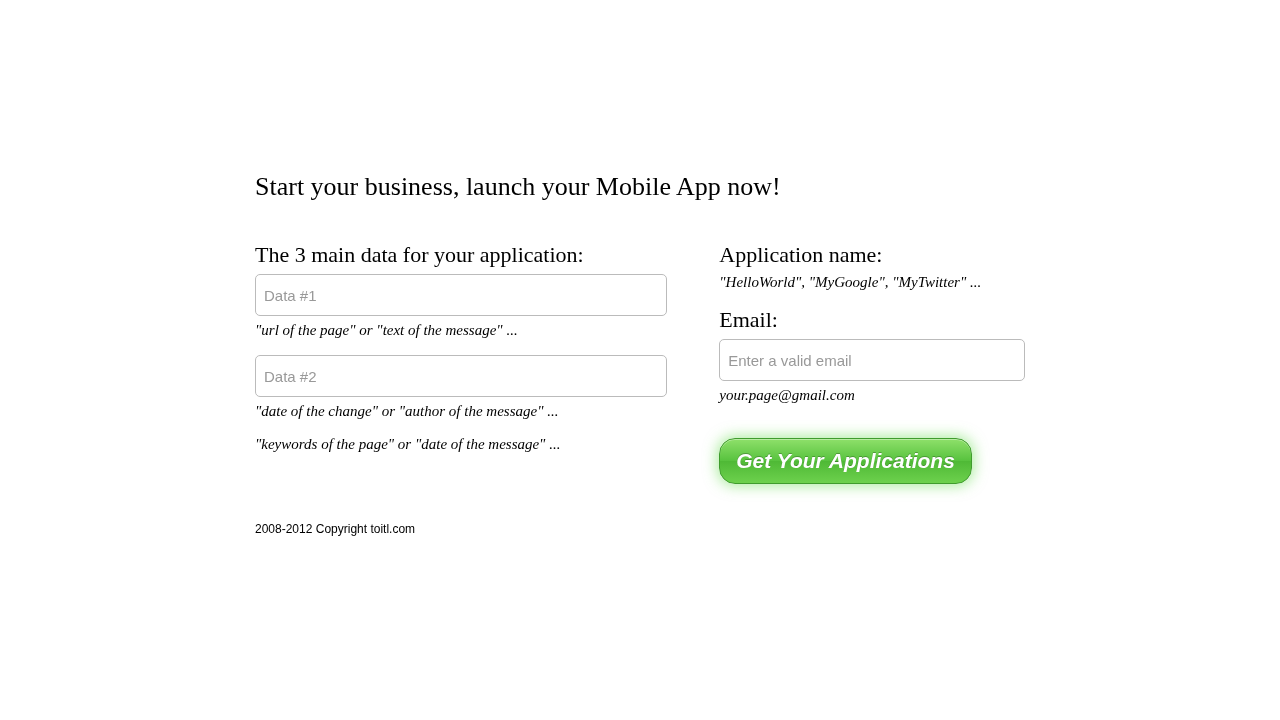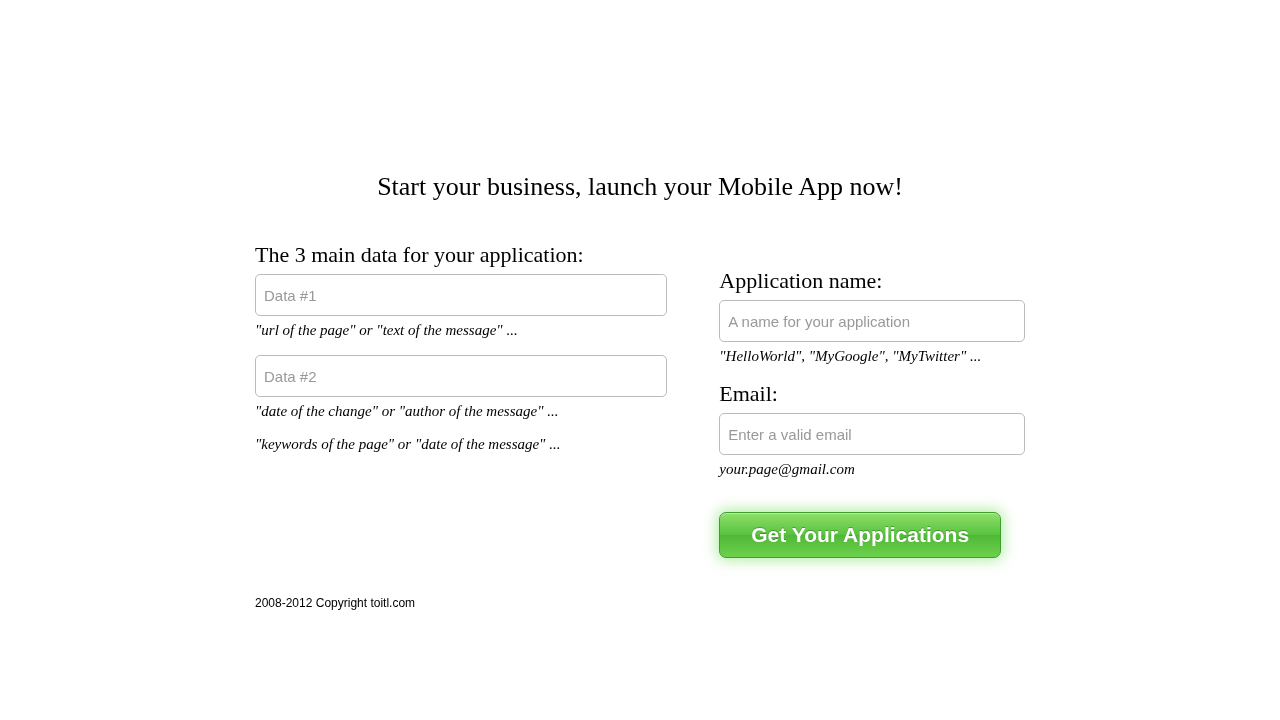--- a/index.html
+++ b/index.html
@@ -15,35 +15,33 @@
       position: relative;
     }
     .container {
       width: 770px;
       margin: 0 auto;
       padding-top: 172px;
     }
     .page-title {
       font-size: 26px;
       font-weight: normal;
-      text-align: center;
       color: #000;
       margin-bottom: 40px;
       width: 100%;
     }
     .columns {
       display: flex;
       gap: 52px;
     }
     .left-col {
       width: 418px;
     }
     .right-col {
       width: 310px;
-      margin-top: 26px;
     }
     .section-heading {
       font-size: 22px;
       font-weight: normal;
       color: #000;
       margin-bottom: 6px;
     }
     .field-group {
       margin-bottom: 16px;
     }
@@ -65,31 +63,32 @@
     .hint {
       font-style: italic;
       font-size: 15px;
       color: #000;
       margin-top: 6px;
       font-family: Georgia, 'Times New Roman', serif;
     }
     .cta-button {
       display: inline-block;
       margin-top: 18px;
-      padding: 10px 31px;
+      padding: 10px 16px;
       font-size: 21px;
       font-weight: bold;
       font-family: Arial, sans-serif;
       color: #ffffff;
       text-shadow: 0 -1px 0 rgba(0,0,0,0.25);
       background: linear-gradient(to bottom, #8ee06a 0%, #57c23e 50%, #4fb936 51%, #6dd14d 100%);
       border: 1px solid #3f9c2d;
-      border-radius: 7px;
+      border-radius: 16px;
       box-shadow: 0 0 14px 2px rgba(104, 220, 80, 0.55), inset 0 1px 0 rgba(255,255,255,0.4);
       cursor: pointer;
+      font-style: italic;
     }
     .footer {
       margin-top: 38px;
       font-size: 12px;
       font-family: Arial, sans-serif;
       color: #000;
     }
   </style>
 </head>
 <body>
@@ -112,21 +111,20 @@
       </div>
 
       <div class="field-group">
         <div class="hint">"keywords of the page" or "date of the message" ...</div>
       </div>
     </div>
 
     <div class="right-col">
       <div class="section-heading">Application name:</div>
       <div class="field-group">
-        <input type="text" class="text-input" placeholder="A name for your application" style="">
         <div class="hint">"HelloWorld", "MyGoogle", "MyTwitter" ...</div>
       </div>
 
       <div class="section-heading">Email:</div>
       <div class="field-group">
         <input type="text" class="text-input" placeholder="Enter a valid email" style="">
         <div class="hint">your.page@gmail.com</div>
       </div>
 
       <button class="cta-button">Get Your Applications</button>

